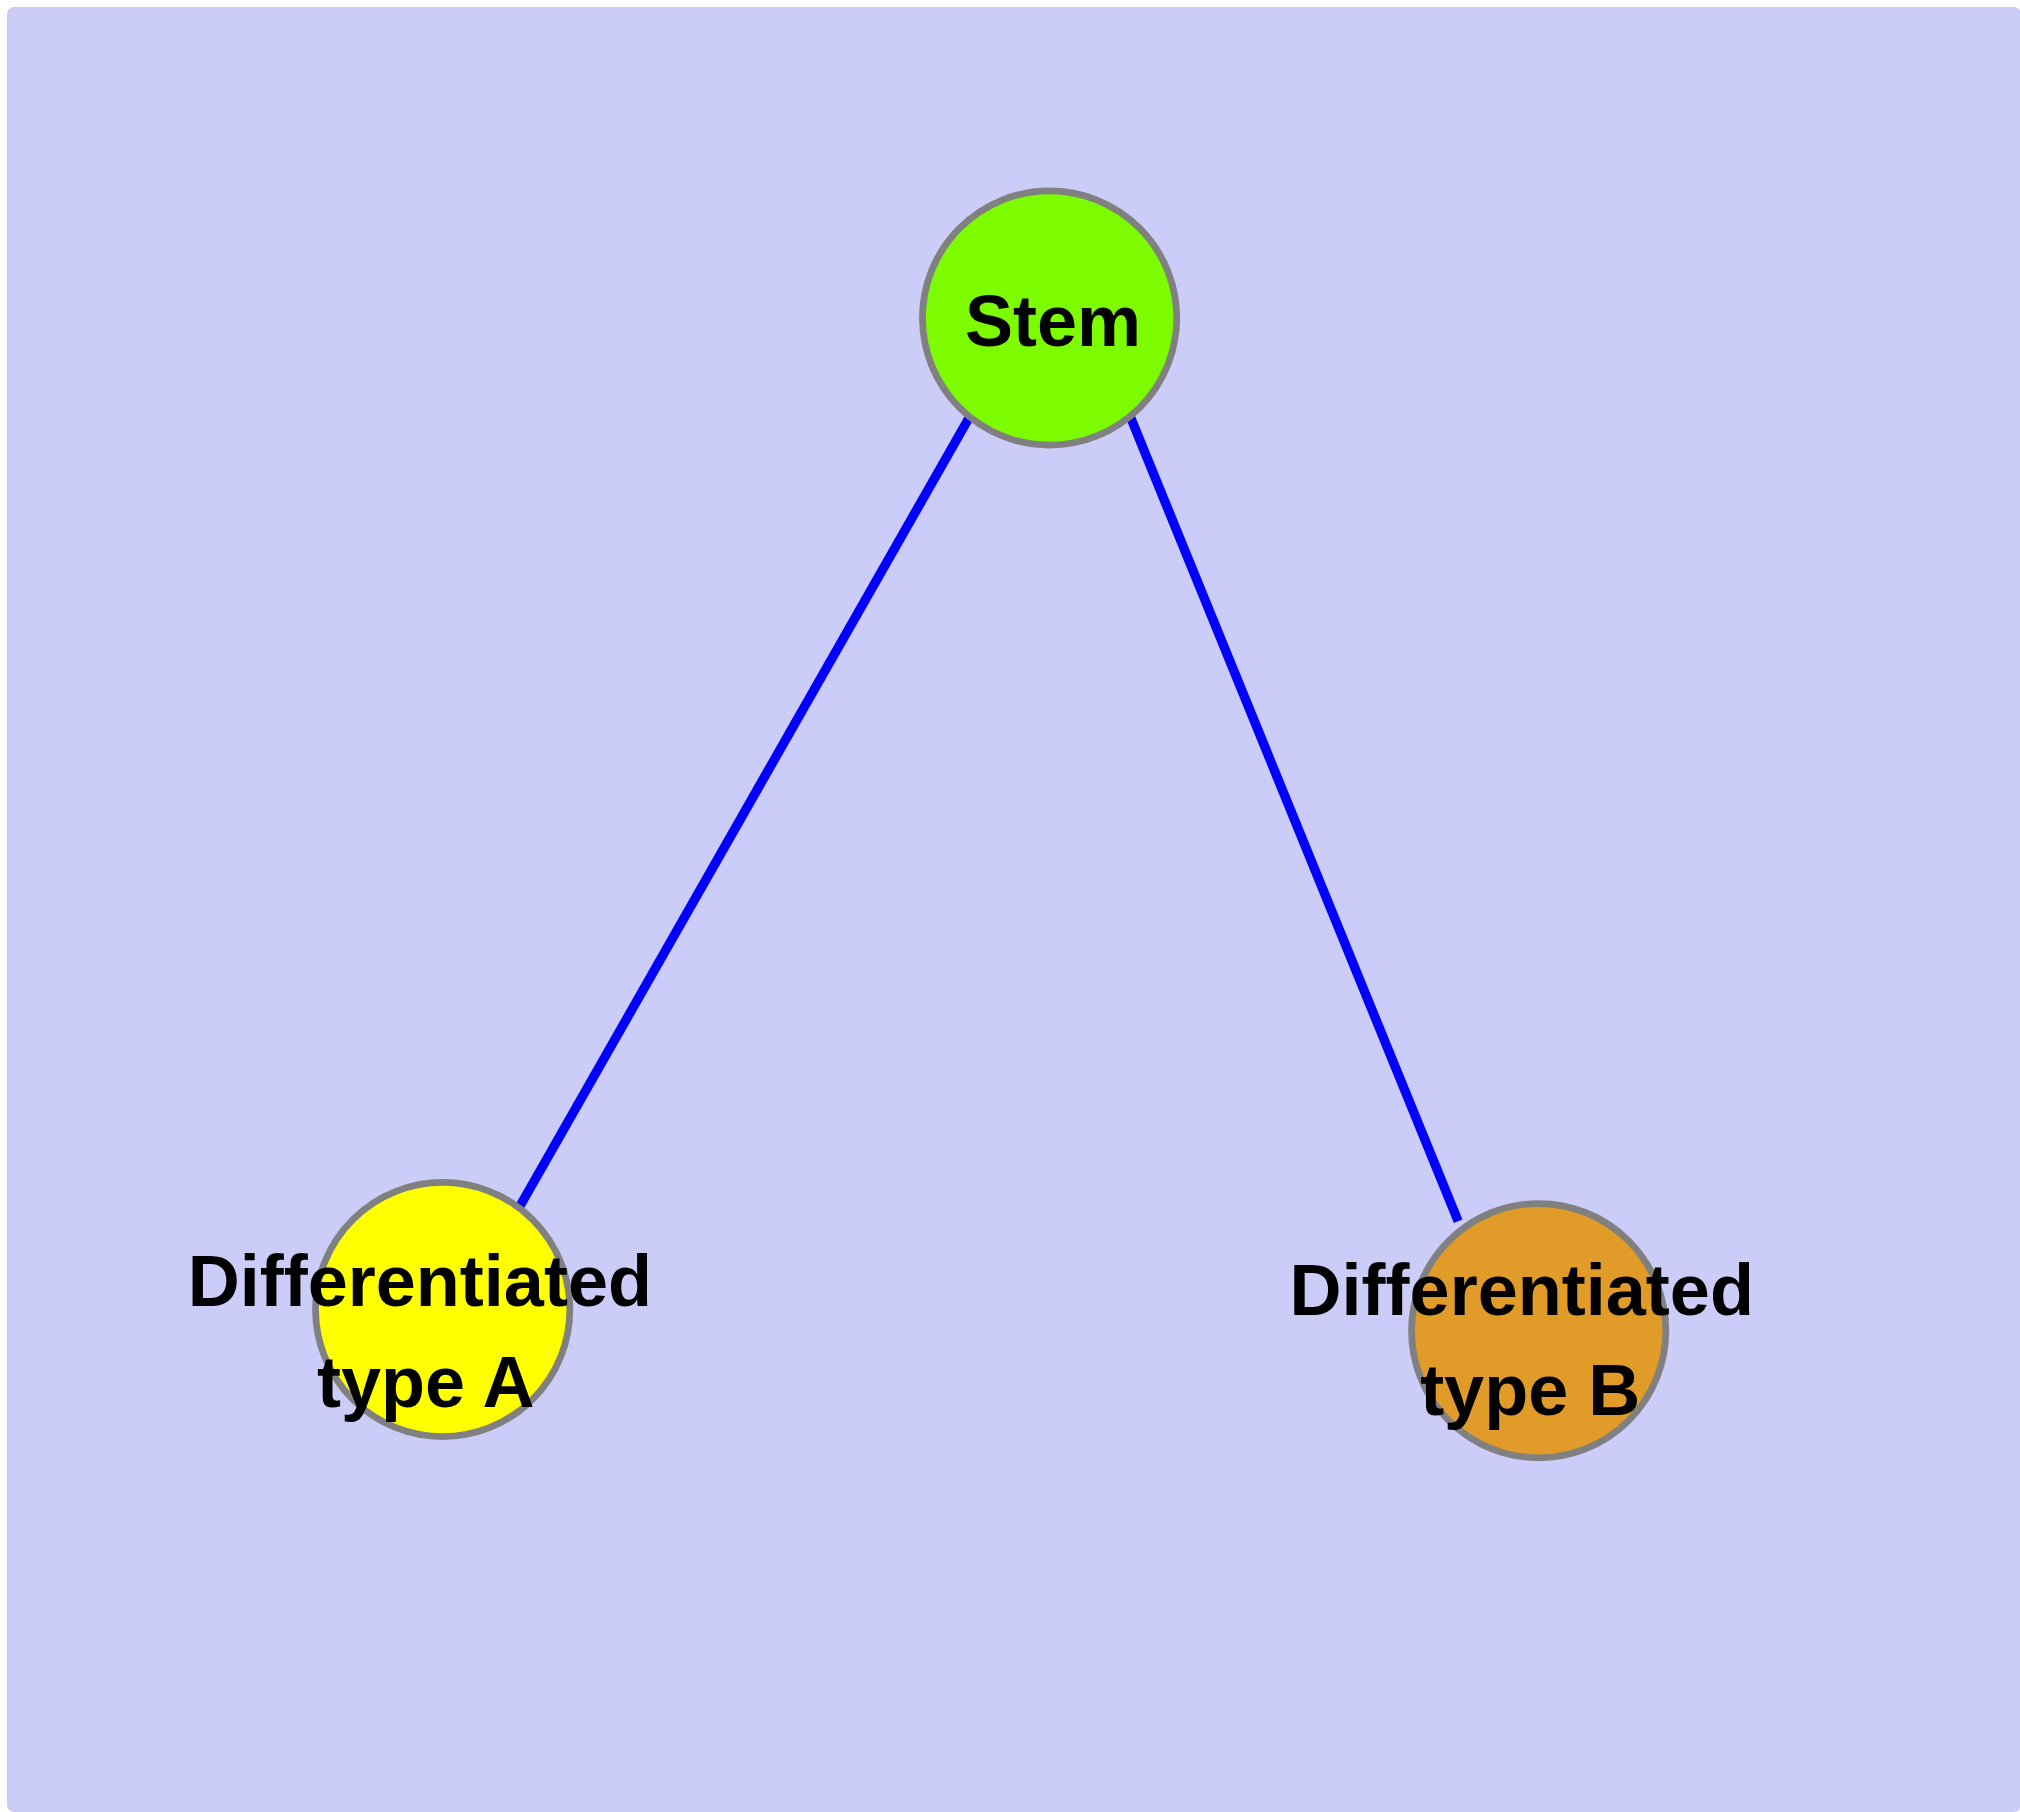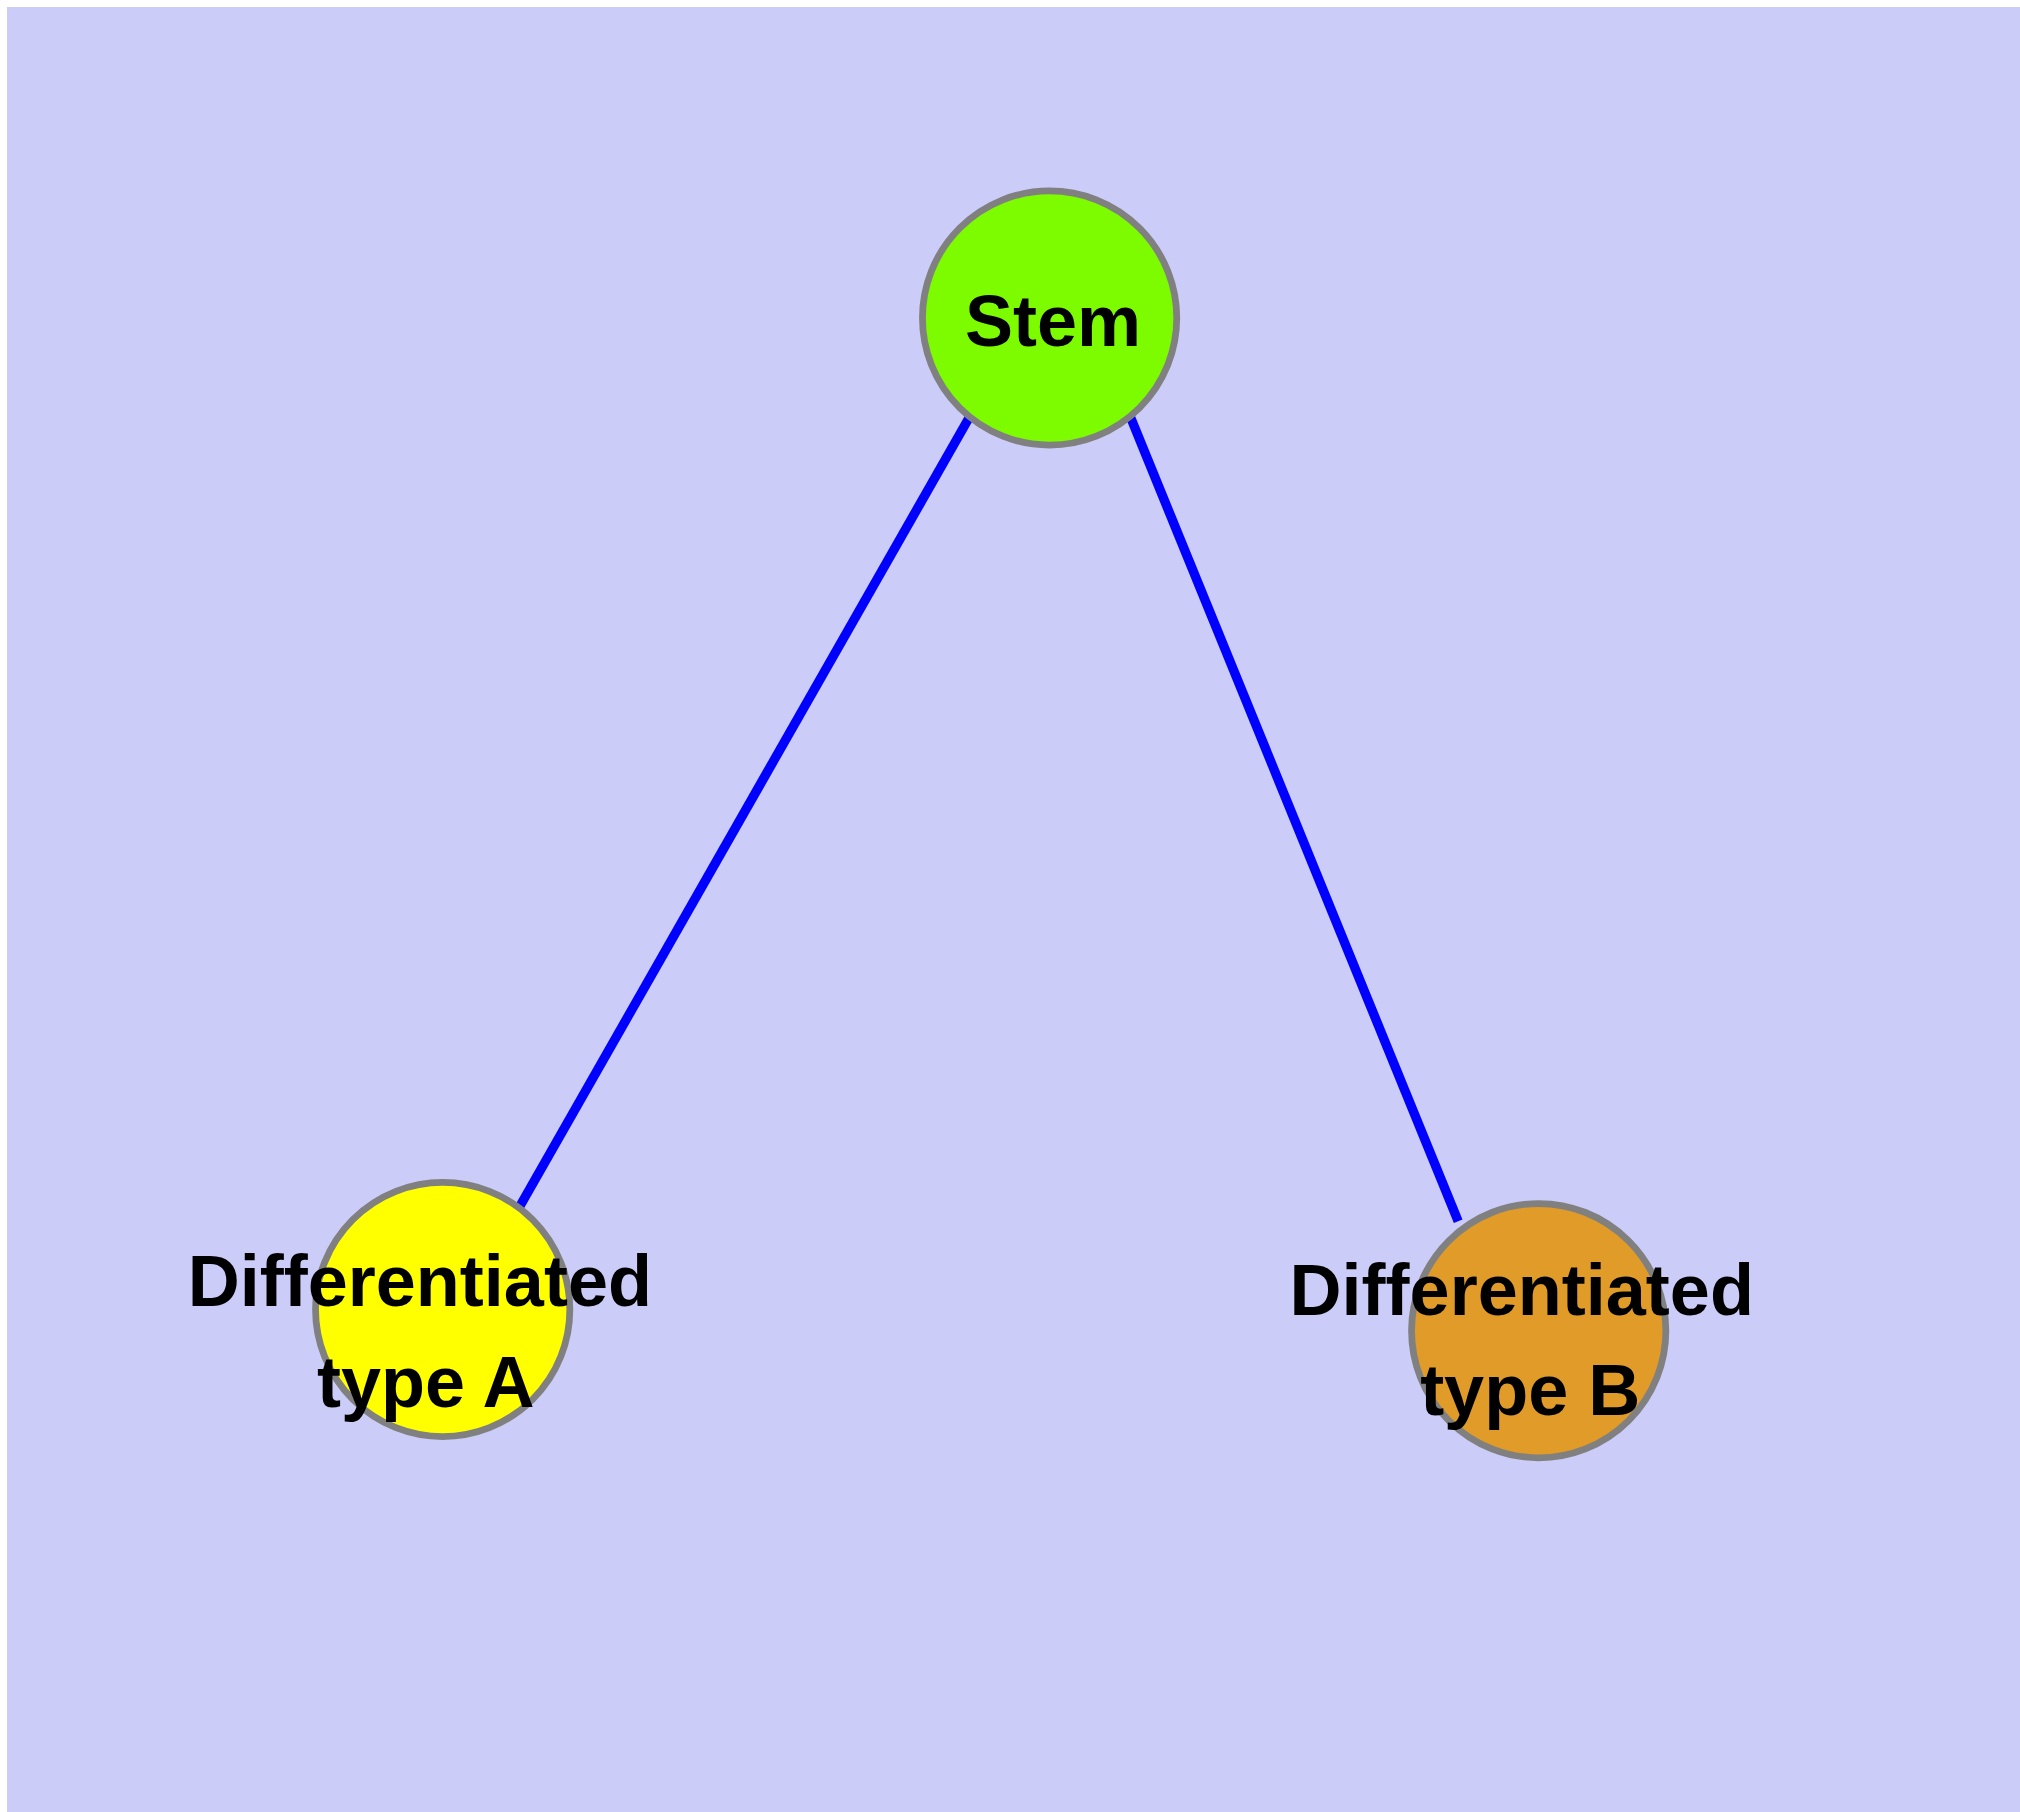--- a/index.html
+++ b/index.html
@@ -14,20 +14,21 @@
     background: #ffffff;
     overflow: hidden;
   }
   #plot-area {
     position: absolute;
     left: 6.8px;
     top: 6.8px;
     width: 2014px;
     height: 1805px;
     background: #ccccf9;
+    border-radius: 7px;
   }
   #graph-svg {
     position: absolute;
     left: 0;
     top: 0;
     width: 100%;
     height: 100%;
     display: block;
   }
   .node-circle {

